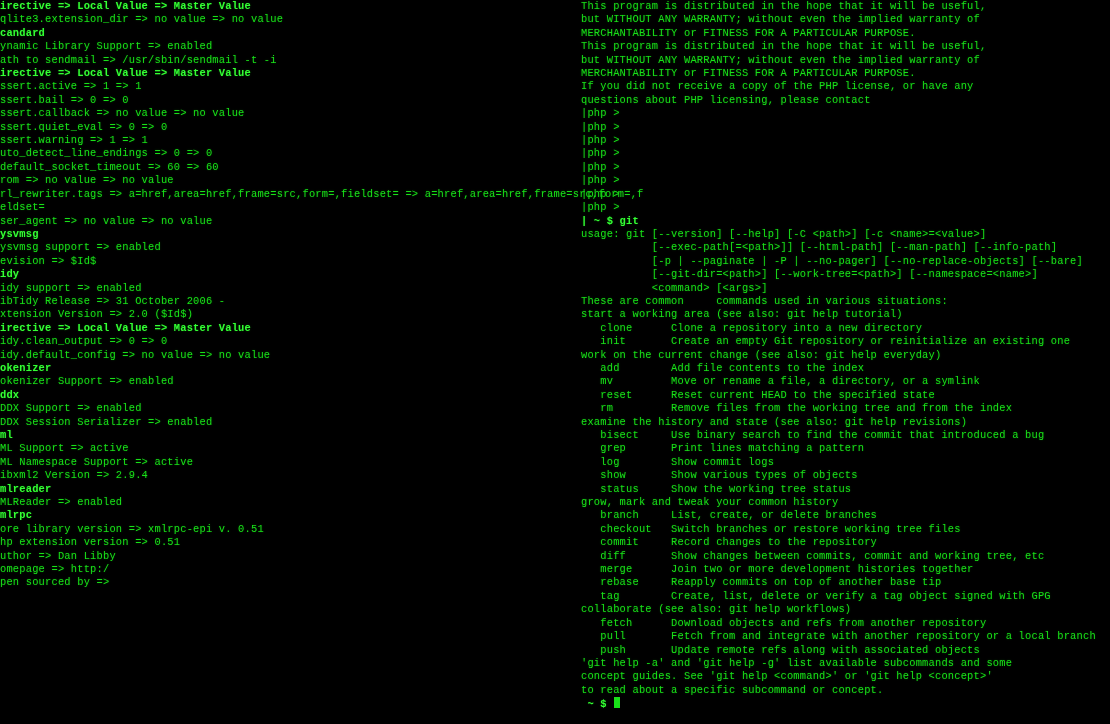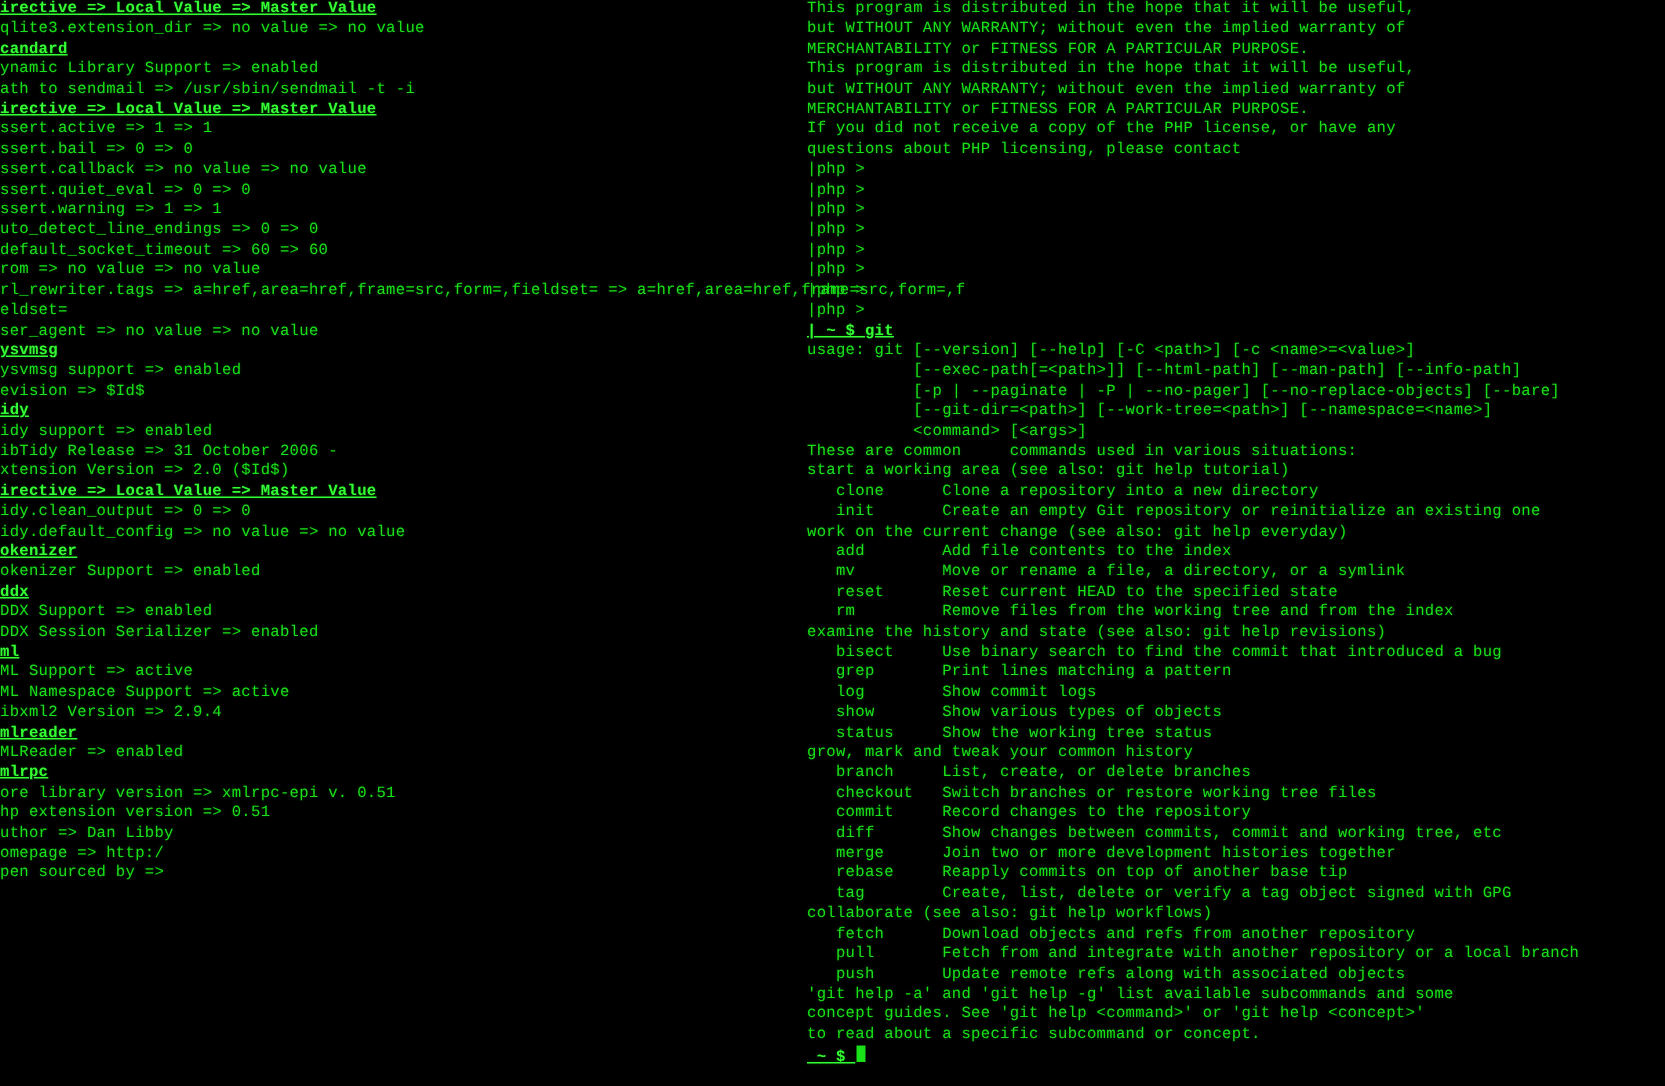--- a/index.html
+++ b/index.html
@@ -24,24 +24,24 @@
     white-space: pre;
     font-size: 10.4px;
     line-height: 13.4px;
     letter-spacing: 0.2px;
     text-shadow: 0 0 2px rgba(0,255,0,0.25);
   }
   .col.left {
     left: 0px;
   }
   .col.right {
-    left: 538px;
+    left: 581px;
   }
   .line { display: block; }
-  .bright { color: #34ff34; font-weight: 700; text-decoration: underline; }
+  .bright { color: #34ff34; font-weight: 700; }
   .cursor {
     display: inline-block;
     width: 6px;
     height: 11px;
     background: #19e019;
     vertical-align: -1px;
     margin-left: 1px;
   }
 </style>
 </head>

